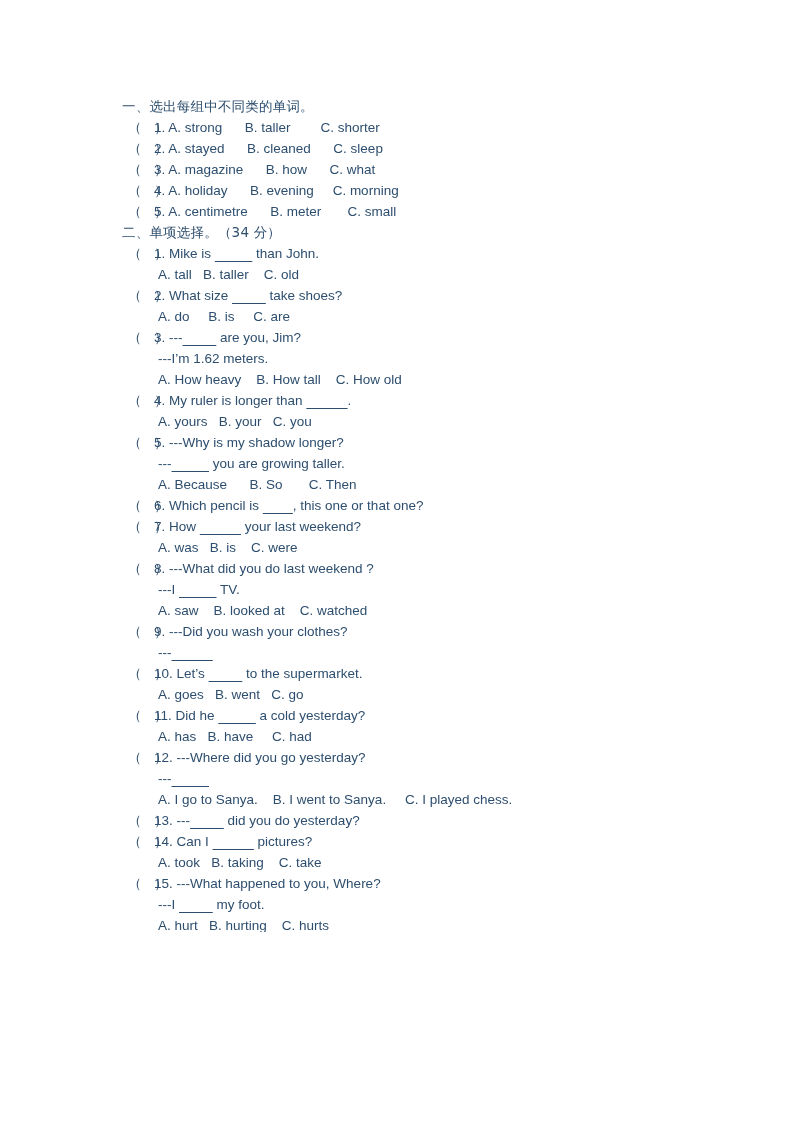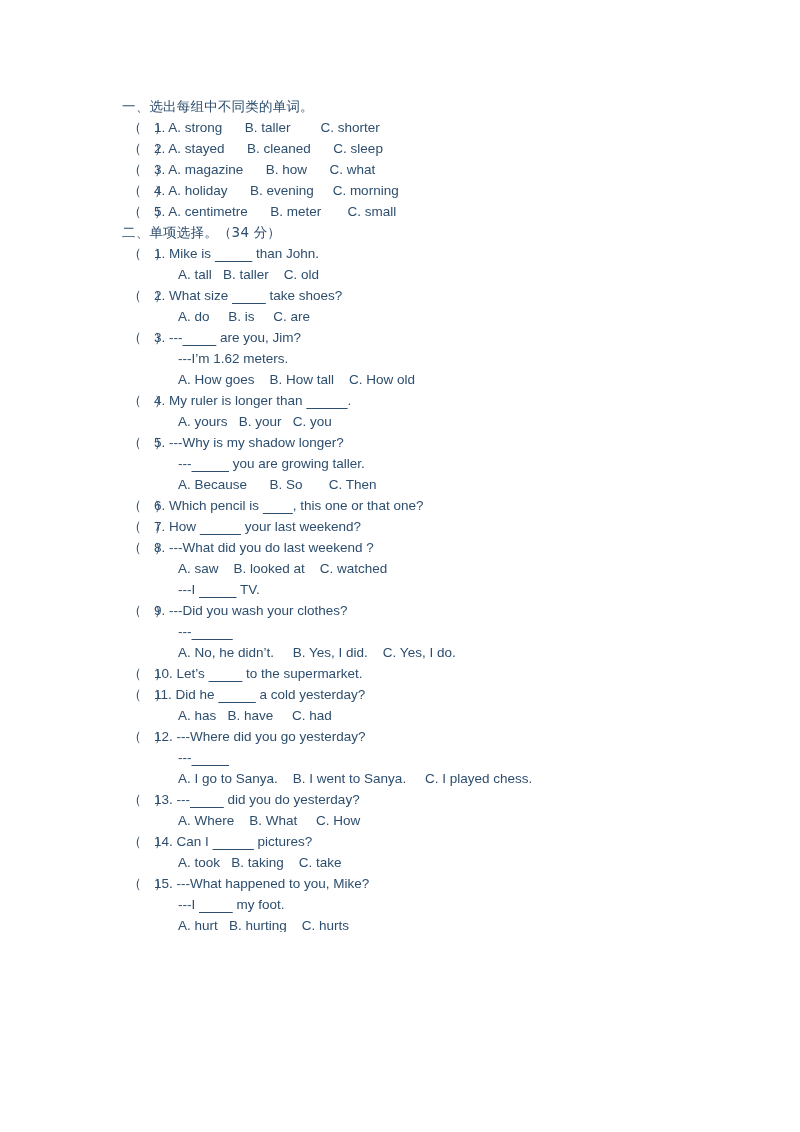--- a/index.html
+++ b/index.html
@@ -48,21 +48,21 @@
     line-height: 21px;
     white-space: pre;
     margin: 0;
   }
   
   .line.qline {
     margin-left: 6px;
   }
   
   .line.sub {
-    margin-left: 56px;
+    margin-left: 36px;
   }
   .brk {
     display: inline-block;
     width: 26px;
     white-space: pre;
   }
   .blank {
     text-decoration: underline;
     text-decoration-thickness: 1px;
     text-underline-offset: 3px;
@@ -98,66 +98,66 @@
         <div class="line qline"><span class="brk cn">（   ）</span><span class="sp">1. </span><span class="sp">Mike is </span><span class="blank">          </span><span class="sp"> than John.</span></div>
         <div class="line sub">A. tall   B. taller    C. old</div>
       </div>
       <div class="qblock">
         <div class="line qline"><span class="brk cn">（   ）</span><span class="sp">2. </span><span class="sp">What size </span><span class="blank">         </span><span class="sp"> take shoes?</span></div>
         <div class="line sub">A. do     B. is     C. are</div>
       </div>
       <div class="qblock">
         <div class="line qline"><span class="brk cn">（   ）</span><span class="sp">3. </span><span class="sp">---</span><span class="blank">         </span><span class="sp"> are you, Jim?</span></div>
         <div class="line sub"><span class="sp">---I’m 1.62 meters.</span></div>
-        <div class="line sub">A. How goes    B. How tall    C. How old</div>
+        <div class="line sub">A. How heavy    B. How tall    C. How old</div>
       </div>
       <div class="qblock">
         <div class="line qline"><span class="brk cn">（   ）</span><span class="sp">4. </span><span class="sp">My ruler is longer than </span><span class="blank">           </span><span class="sp">.</span></div>
         <div class="line sub">A. yours   B. your   C. you</div>
       </div>
       <div class="qblock">
         <div class="line qline"><span class="brk cn">（   ）</span><span class="sp">5. </span><span class="sp">---Why is my shadow longer?</span></div>
         <div class="line sub"><span class="sp">---</span><span class="blank">          </span><span class="sp"> you are growing taller.</span></div>
         <div class="line sub">A. Because      B. So       C. Then</div>
       </div>
       <div class="qblock">
         <div class="line qline"><span class="brk cn">（   ）</span><span class="sp">6. </span><span class="sp">Which pencil is </span><span class="blank">        </span><span class="sp">, this one or that one?</span></div>
       </div>
       <div class="qblock">
         <div class="line qline"><span class="brk cn">（   ）</span><span class="sp">7. </span><span class="sp">How </span><span class="blank">           </span><span class="sp"> your last weekend?</span></div>
+        <div class="line sub">A. was   B. is    C. were</div>
       </div>
       <div class="qblock">
         <div class="line qline"><span class="brk cn">（   ）</span><span class="sp">8. </span><span class="sp">---What did you do last weekend ?</span></div>
+        <div class="line sub"><span class="sp">---I </span><span class="blank">          </span><span class="sp"> TV.</span></div>
         <div class="line sub">A. saw    B. looked at    C. watched</div>
-        <div class="line sub"><span class="sp">---I </span><span class="blank">          </span><span class="sp"> TV.</span></div>
       </div>
       <div class="qblock">
         <div class="line qline"><span class="brk cn">（   ）</span><span class="sp">9. </span><span class="sp">---Did you wash your clothes?</span></div>
         <div class="line sub"><span class="sp">---</span><span class="blank">           </span></div>
-        <div class="line sub">A. No, he didn’t.     B. Yes, I did.    C. Yes, I do.</div>
       </div>
       <div class="qblock">
         <div class="line qline"><span class="brk cn">（   ）</span><span class="sp">10. </span><span class="sp">Let’s </span><span class="blank">         </span><span class="sp"> to the supermarket.</span></div>
+        <div class="line sub">A. goes   B. went   C. go</div>
       </div>
       <div class="qblock">
         <div class="line qline"><span class="brk cn">（   ）</span><span class="sp">11. </span><span class="sp">Did he </span><span class="blank">          </span><span class="sp"> a cold yesterday?</span></div>
         <div class="line sub">A. has   B. have     C. had</div>
       </div>
       <div class="qblock">
         <div class="line qline"><span class="brk cn">（   ）</span><span class="sp">12. </span><span class="sp">---Where did you go yesterday?</span></div>
         <div class="line sub"><span class="sp">---</span><span class="blank">          </span></div>
         <div class="line sub">A. I go to Sanya.    B. I went to Sanya.     C. I played chess.</div>
       </div>
       <div class="qblock">
         <div class="line qline"><span class="brk cn">（   ）</span><span class="sp">13. </span><span class="sp">---</span><span class="blank">         </span><span class="sp"> did you do yesterday?</span></div>
-        <div class="line sub">A. Where    B. What     C. How</div>
       </div>
       <div class="qblock">
         <div class="line qline"><span class="brk cn">（   ）</span><span class="sp">14. </span><span class="sp">Can I </span><span class="blank">           </span><span class="sp"> pictures?</span></div>
         <div class="line sub">A. took   B. taking    C. take</div>
       </div>
       <div class="qblock">
-        <div class="line qline"><span class="brk cn">（   ）</span><span class="sp">15. </span><span class="sp">---What happened to you, Mike?</span></div>
+        <div class="line qline"><span class="brk cn">（   ）</span><span class="sp">15. </span><span class="sp">---What happened to you, Where?</span></div>
         <div class="line sub"><span class="sp">---I </span><span class="blank">         </span><span class="sp"> my foot.</span></div>
         <div class="line sub">A. hurt   B. hurting    C. hurts</div>
       </div>
     </div>
 </div>
 
 </body></html>

